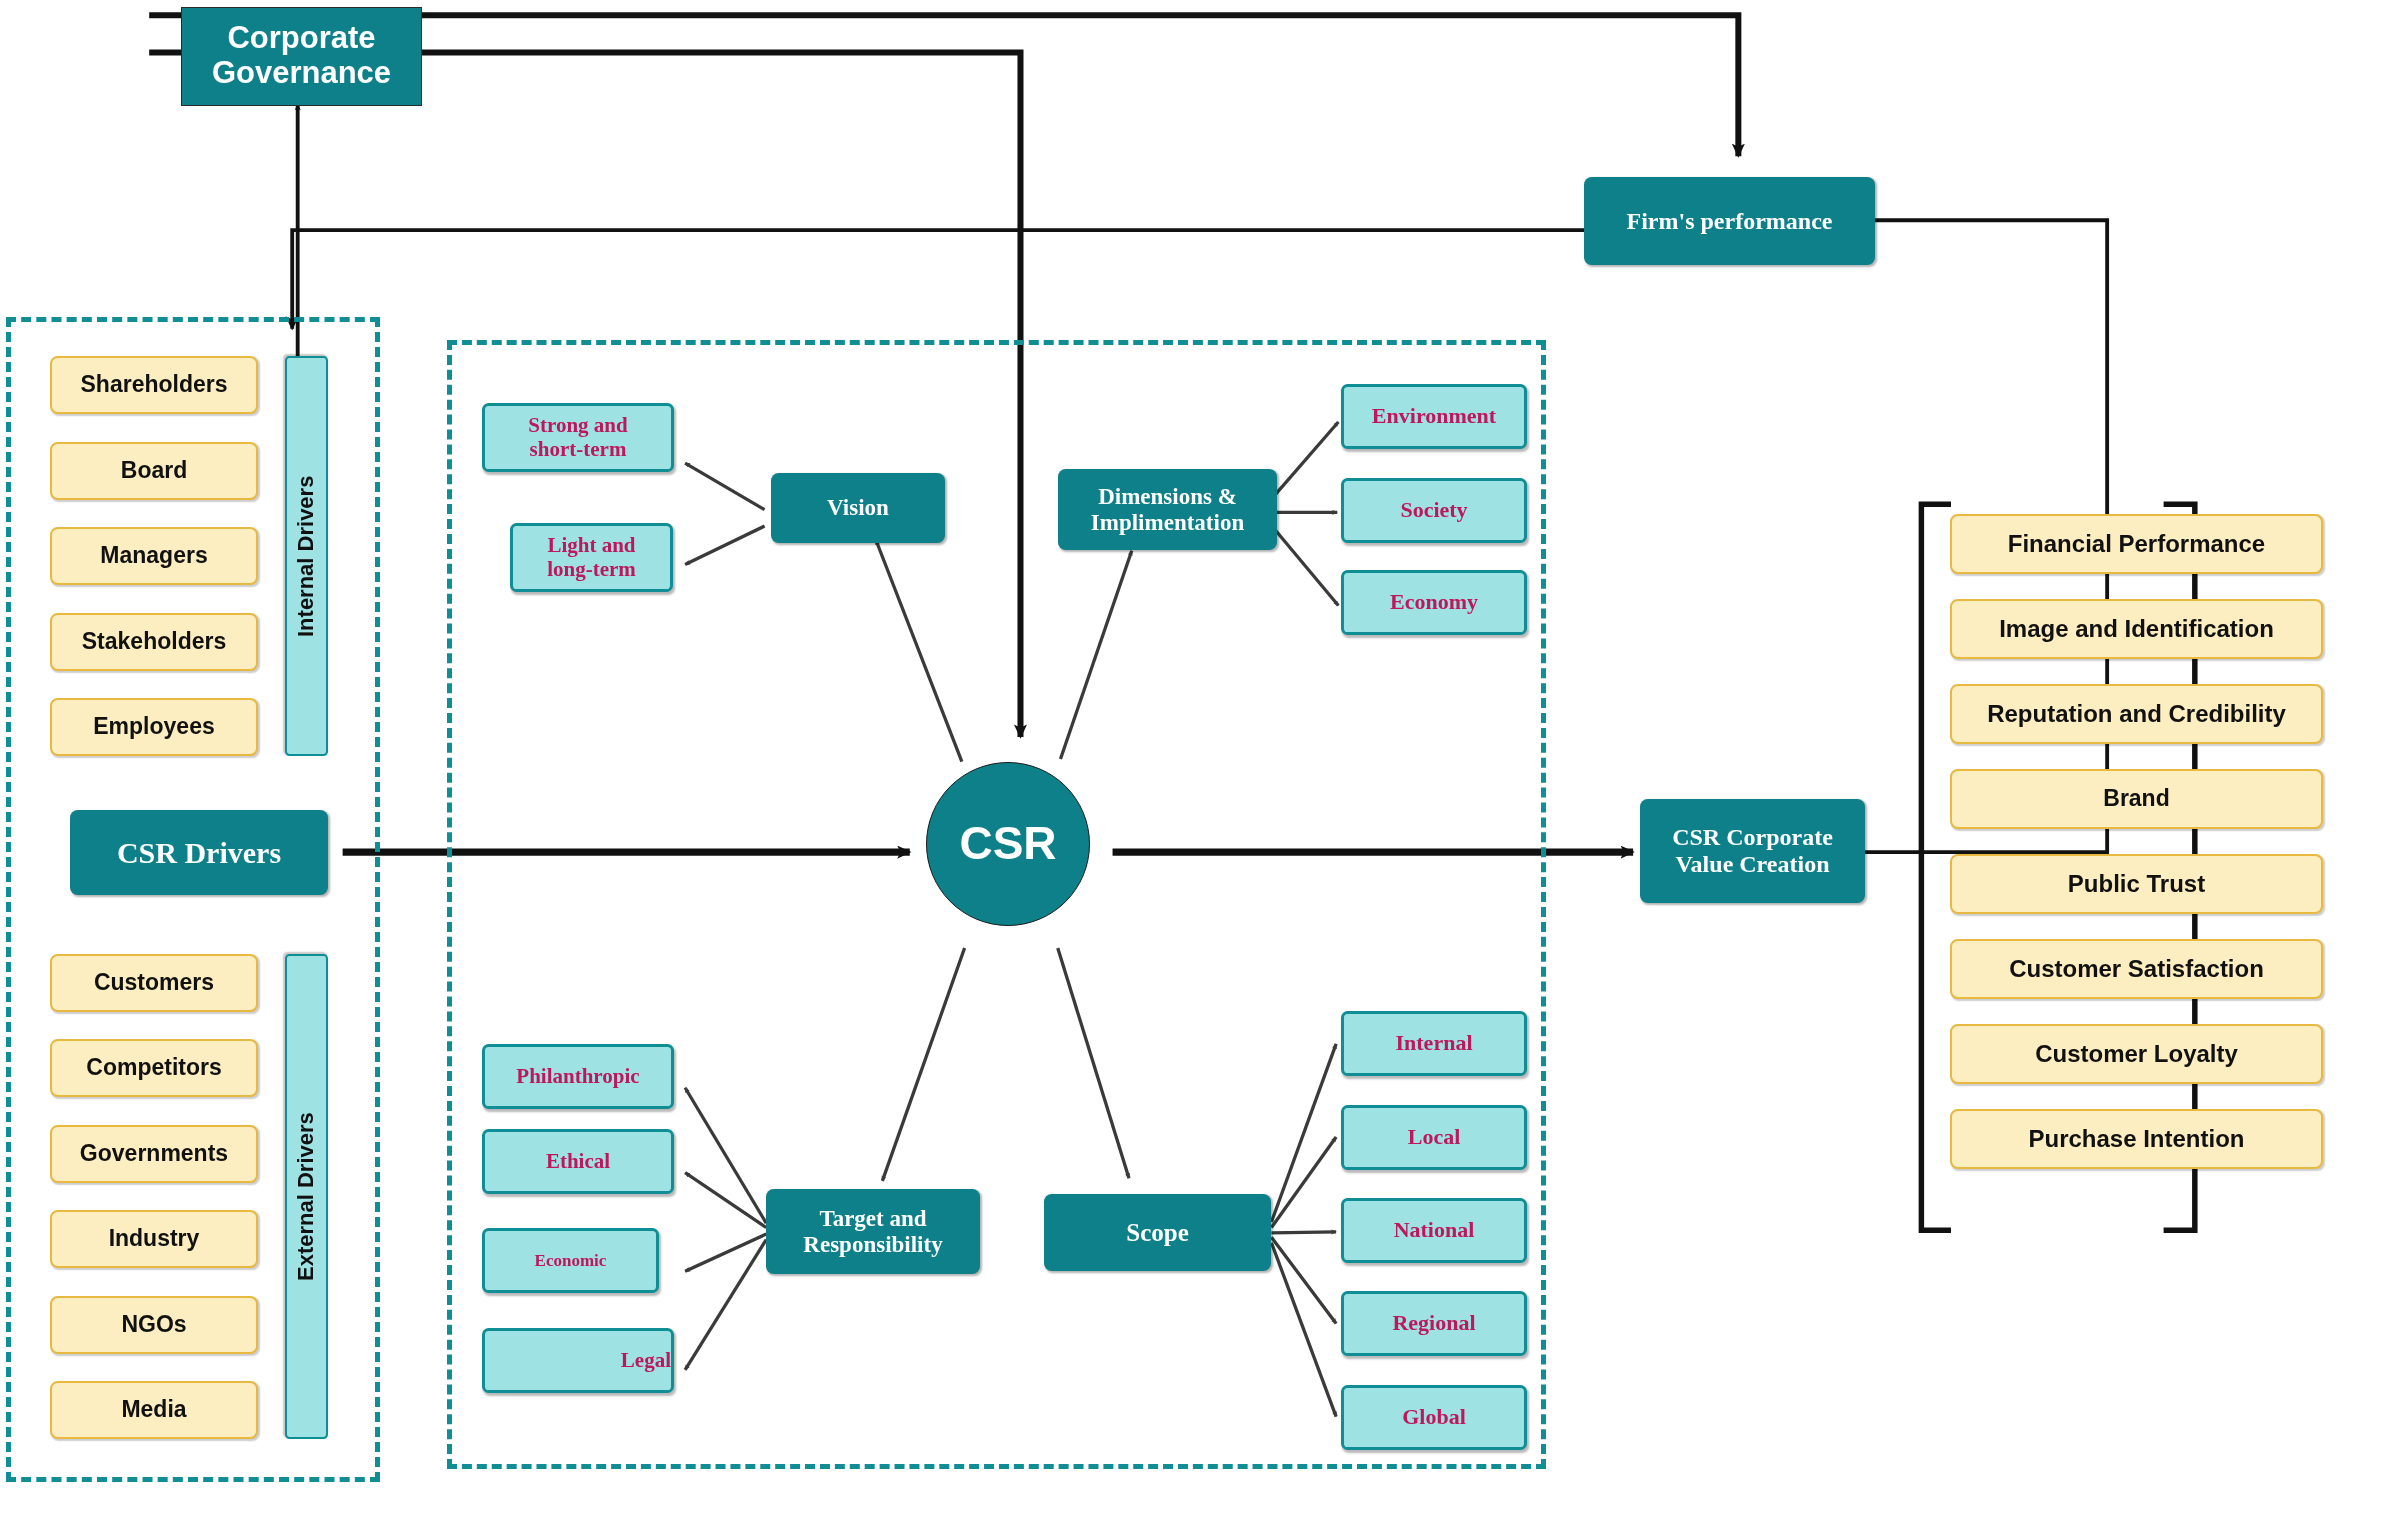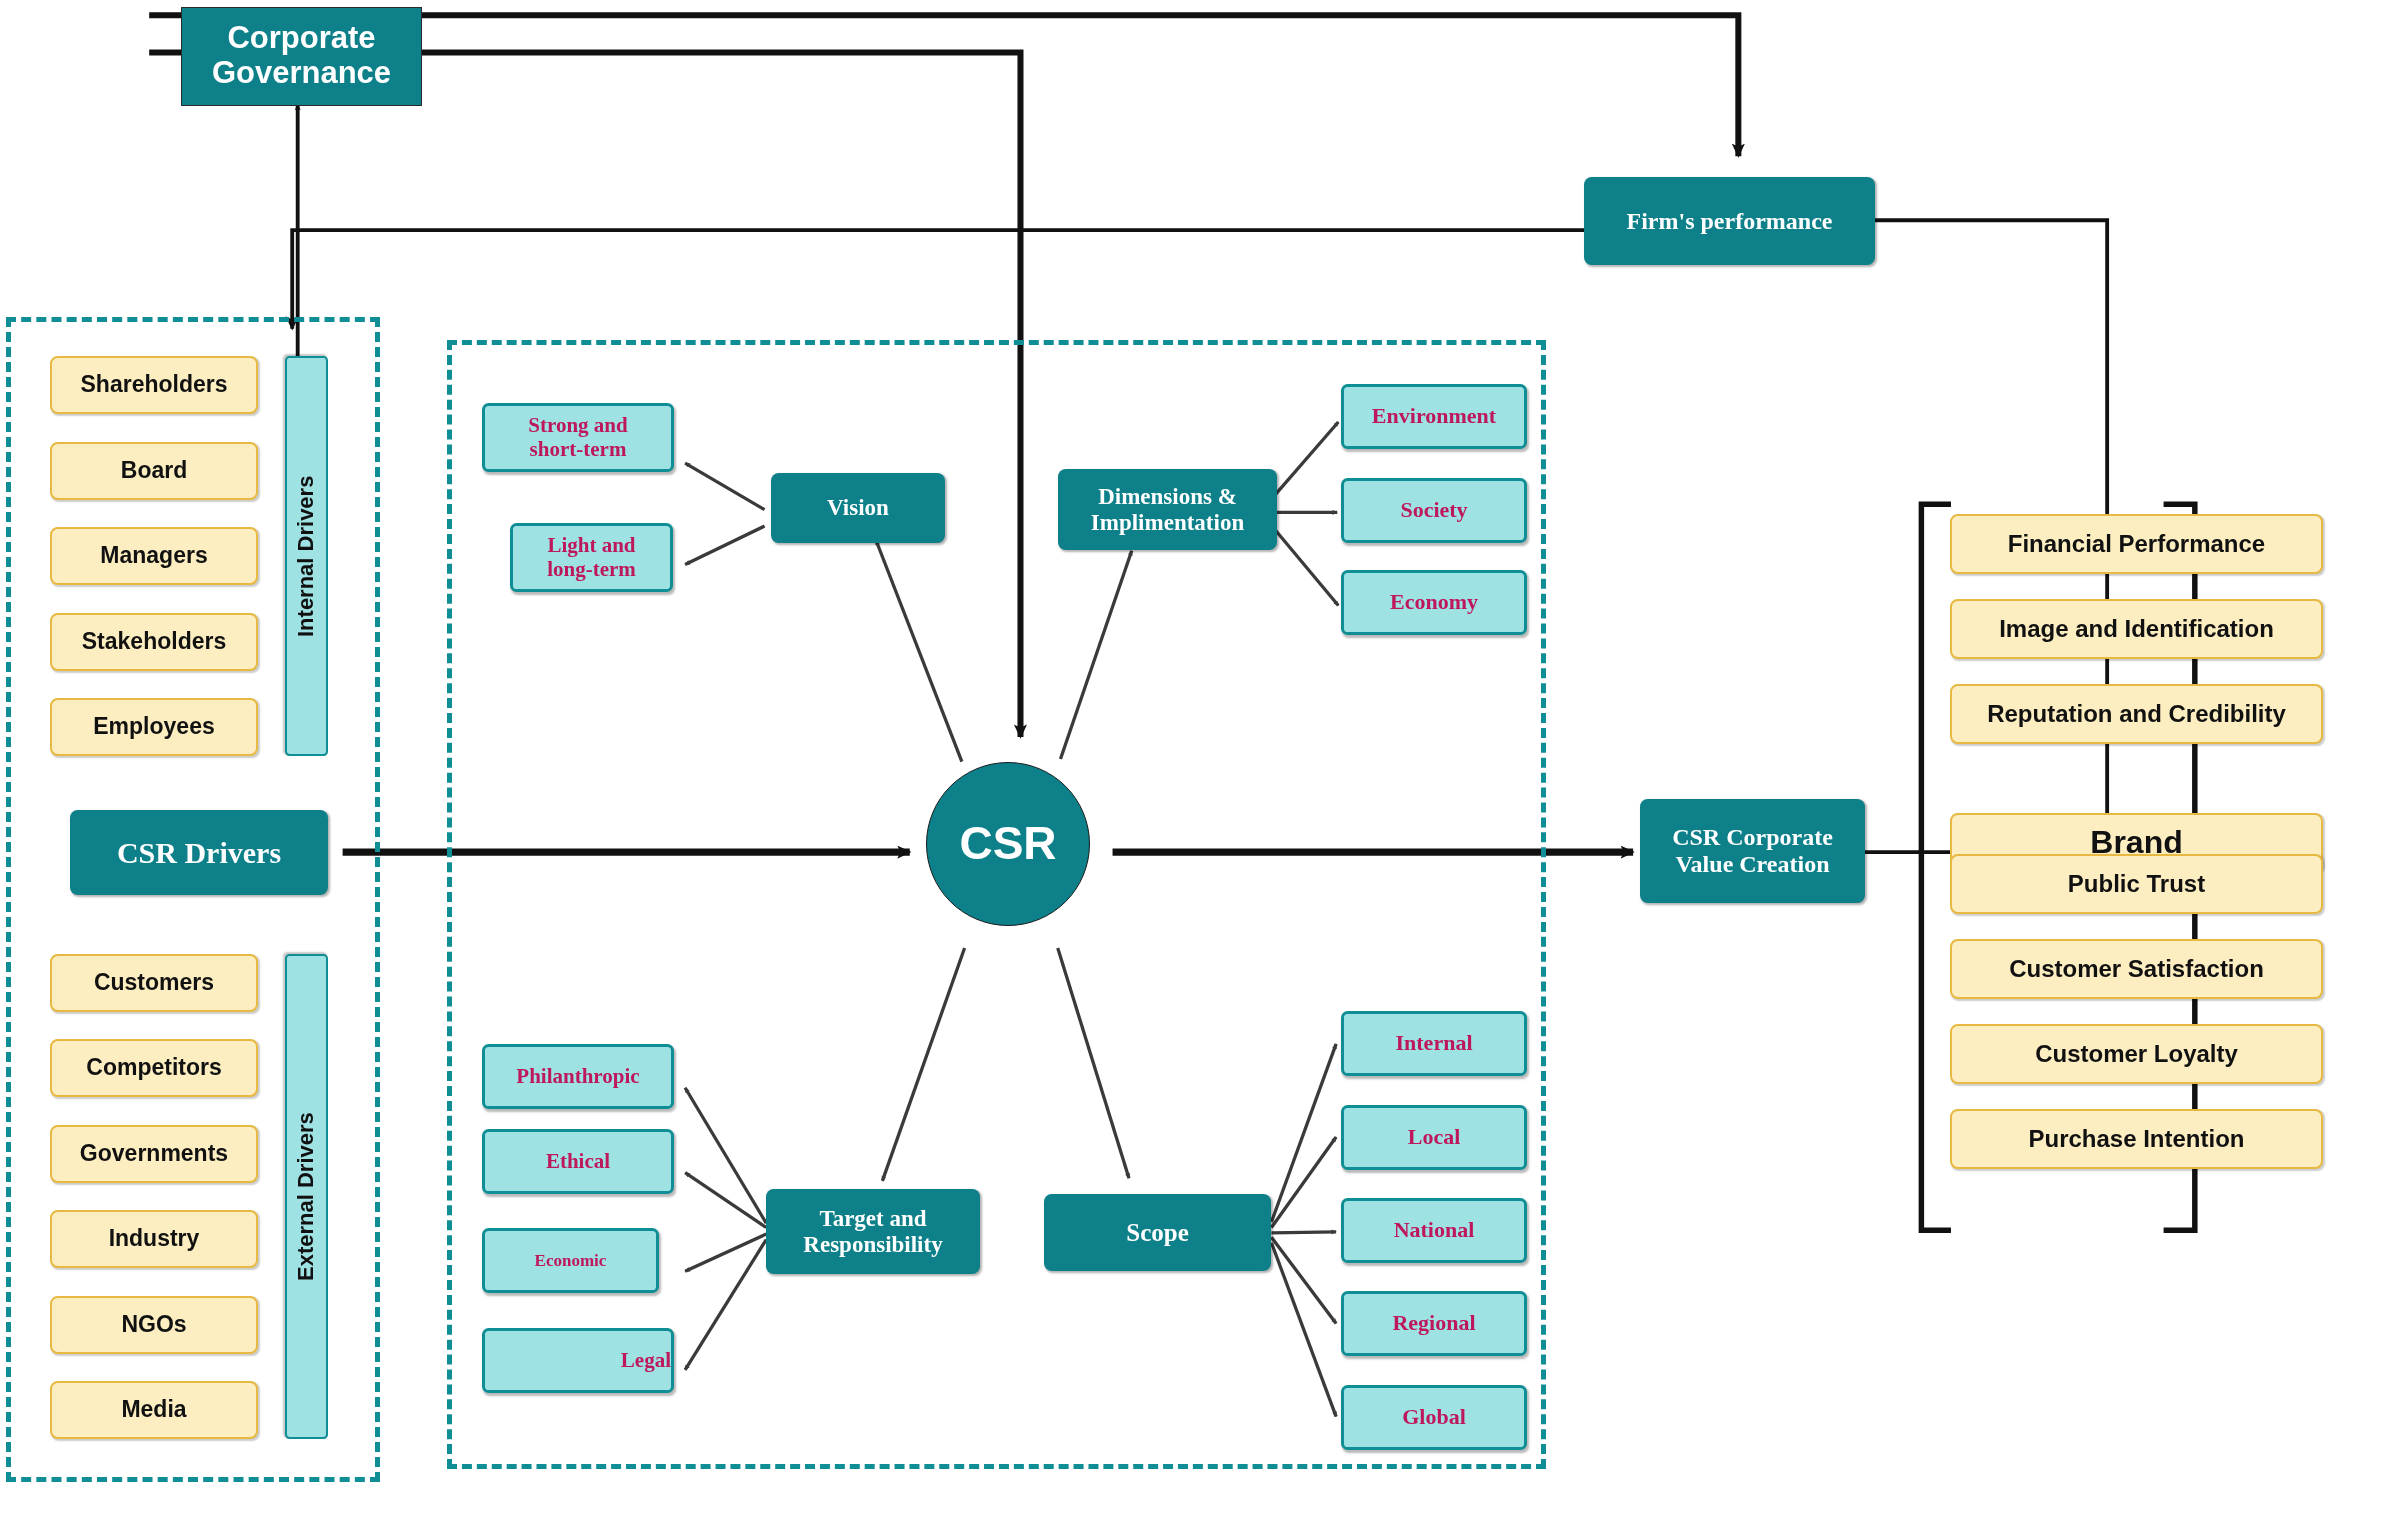--- a/index.html
+++ b/index.html
@@ -273,21 +273,21 @@
 
   <div class="node cream-box" style="left:1950px;top:514px;width:373px;height:60px;font-size:24px;">
     <span>Financial Performance</span>
   </div>
   <div class="node cream-box" style="left:1950px;top:599px;width:373px;height:60px;font-size:24px;">
     <span>Image and Identification</span>
   </div>
   <div class="node cream-box" style="left:1950px;top:684px;width:373px;height:60px;font-size:24px;">
     <span>Reputation and Credibility</span>
   </div>
-  <div class="node cream-box" style="left:1950px;top:769px;width:373px;height:60px;font-size:32px;margin-top:44px;">
+  <div class="node cream-box" style="left:1950px;top:769px;width:373px;height:60px;font-size:23px;">
     <span>Brand</span>
   </div>
   <div class="node cream-box" style="left:1950px;top:854px;width:373px;height:60px;font-size:24px;">
     <span>Public Trust</span>
   </div>
   <div class="node cream-box" style="left:1950px;top:939px;width:373px;height:60px;font-size:24px;">
     <span>Customer Satisfaction</span>
   </div>
   <div class="node cream-box" style="left:1950px;top:1024px;width:373px;height:60px;font-size:24px;">
     <span>Customer Loyalty</span>

